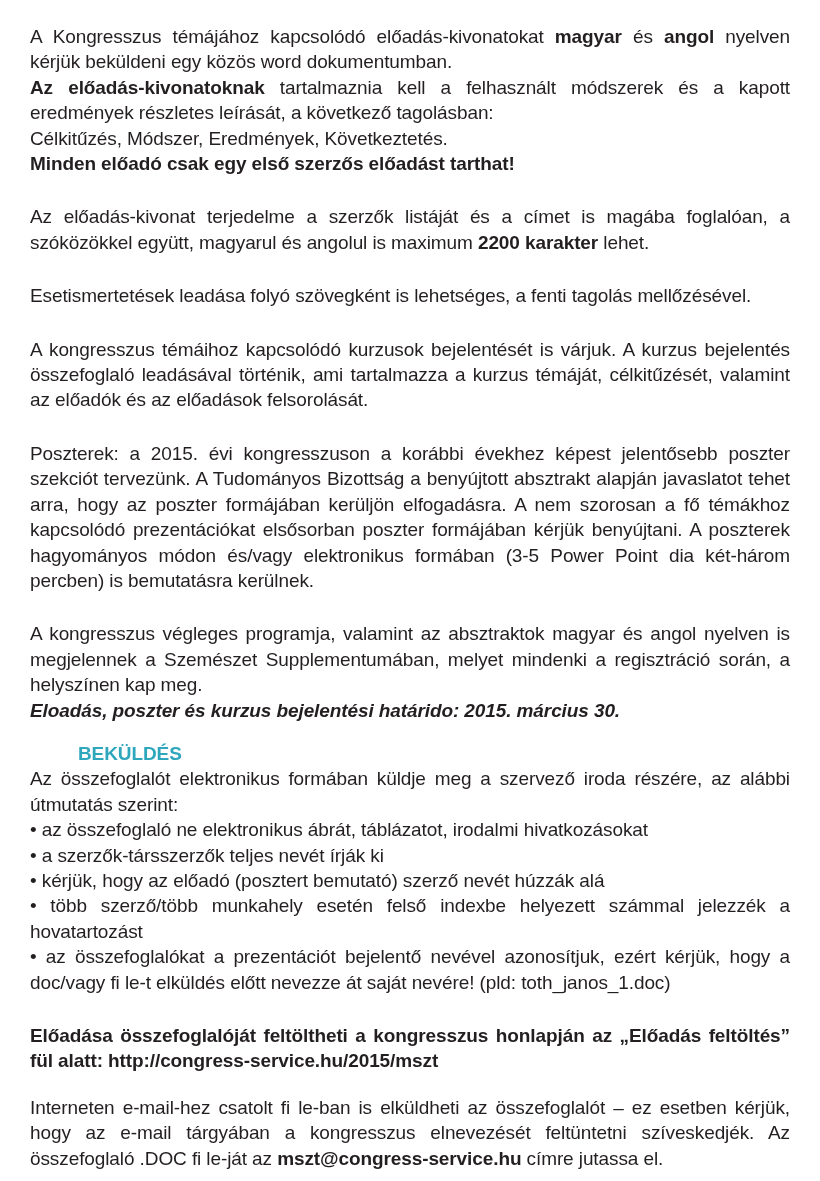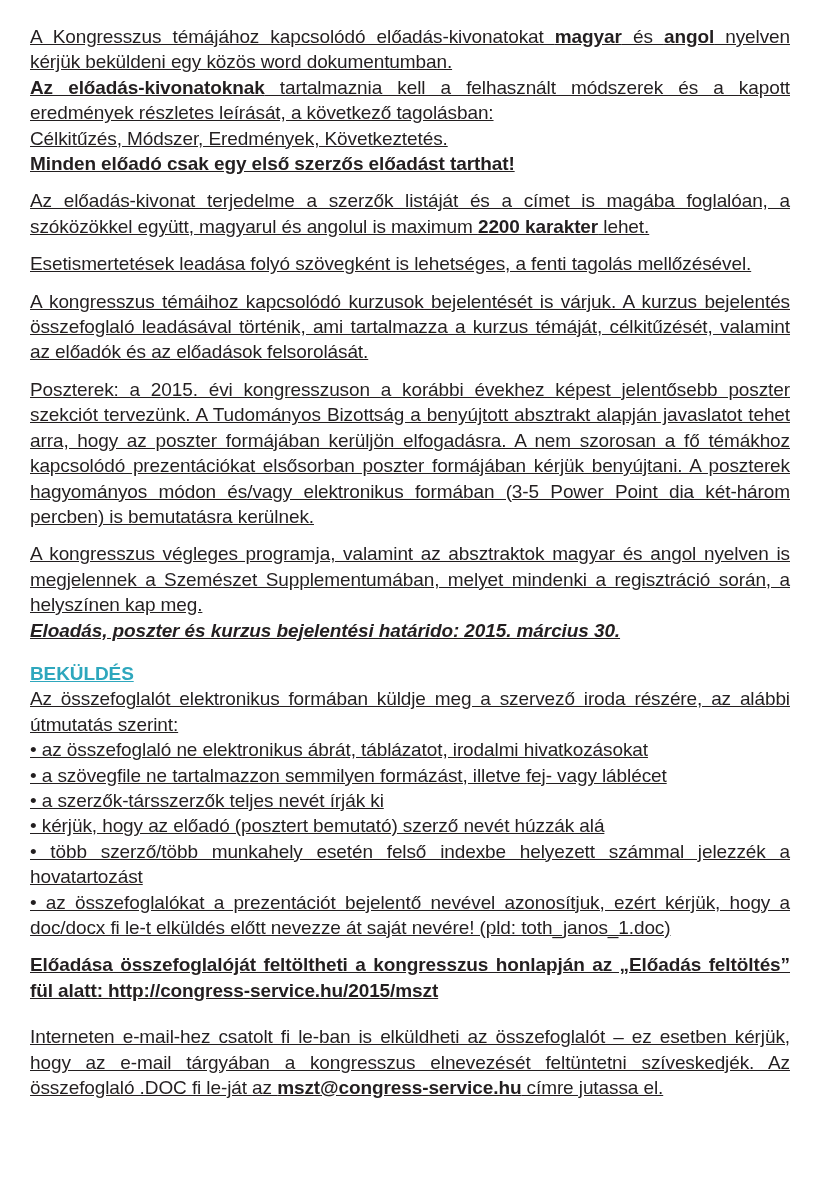--- a/index.html
+++ b/index.html
@@ -19,51 +19,50 @@
     color: #231f20;
     letter-spacing: -0.1px;
   }
   .page {
     width: 100%;
   }
   .block {
     margin: 0;
     text-align: justify;
     text-align-last: left;
-    text-decoration: underline;
   }
   
-  .gap-para    { margin-top: 12px; }
+  .gap-para    { margin-top: 28px; }
   .gap-heading { margin-top: 18px; }
   .gap-large   { margin-top: 21px; }
   .b { font-weight: 700; }
   .i { font-style: italic; }
   .heading {
     color: var(--accent, #2ea7bd);
     font-weight: 700;
     text-align: center;
+    margin-left: 48px;
   }
 </style>
 </head>
 <body style="--accent: #2ea7bd; background: rgb(255, 255, 255); color: rgb(35, 31, 32);">
 
 <div class="page">
     <p class="block"><span>A Kongresszus témájához kapcsolódó előadás-kivonatokat </span><span class="b">magyar</span><span> és </span><span class="b">angol</span><span> nyelven kérjük beküldeni egy közös word dokumentumban.</span></p>
     <p class="block"><span class="b">Az előadás-kivonatoknak</span><span> tartalmaznia kell a felhasznált módszerek és a kapott eredmények részletes leírását, a következő tagolásban:</span></p>
     <p class="block"><span>Célkitűzés, Módszer, Eredmények, Következtetés.</span></p>
     <p class="block"><span class="b">Minden előadó csak egy első szerzős előadást tarthat!</span></p>
     <p class="block gap-para"><span>Az előadás-kivonat terjedelme a szerzők listáját és a címet is magába foglalóan, a szóközökkel együtt, magyarul és angolul is maximum </span><span class="b">2200 karakter</span><span> lehet.</span></p>
     <p class="block gap-para"><span>Esetismertetések leadása folyó szövegként is lehetséges, a fenti tagolás mellőzésével.</span></p>
     <p class="block gap-para"><span>A kongresszus témáihoz kapcsolódó kurzusok bejelentését is várjuk. A kurzus bejelentés összefoglaló leadásával történik, ami tartalmazza a kurzus témáját, célkitűzését, valamint az előadók és az előadások felsorolását.</span></p>
     <p class="block gap-para"><span>Poszterek: a 2015. évi kongresszuson a korábbi évekhez képest jelentősebb poszter szekciót tervezünk. A Tudományos Bizottság a benyújtott absztrakt alapján javaslatot tehet arra, hogy az poszter formájában kerüljön elfogadásra. A nem szorosan a fő témákhoz kapcsolódó prezentációkat elsősorban poszter formájában kérjük benyújtani. A poszterek hagyományos módon és/vagy elektronikus formában (3-5 Power Point dia két-három percben) is bemutatásra kerülnek.</span></p>
     <p class="block gap-para"><span>A kongresszus végleges programja, valamint az absztraktok magyar és angol nyelven is megjelennek a Szemészet Supplementumában, melyet mindenki a regisztráció során, a helyszínen kap meg.</span></p>
     <p class="block"><span class="b i">Eloadás, poszter és kurzus bejelentési határido: 2015. március 30.</span></p>
     <p class="block gap-heading heading"><span>BEKÜLDÉS</span></p>
     <p class="block"><span>Az összefoglalót elektronikus formában küldje meg a szervező iroda részére, az alábbi útmutatás szerint:</span></p>
     <p class="block"><span>• az összefoglaló ne elektronikus ábrát, táblázatot, irodalmi hivatkozásokat</span></p>
-    <p class="block"><span>• a szövegfile ne tartalmazzon semmilyen formázást, illetve fej- vagy láblécet</span></p>
     <p class="block"><span>• a szerzők-társszerzők teljes nevét írják ki</span></p>
     <p class="block"><span>• kérjük, hogy az előadó (posztert bemutató) szerző nevét húzzák alá</span></p>
     <p class="block"><span>• több szerző/több munkahely esetén felső indexbe helyezett számmal jelezzék a hovatartozást</span></p>
-    <p class="block"><span>• az összefoglalókat a prezentációt bejelentő nevével azonosítjuk, ezért kérjük, hogy a doc/docx fi le-t elküldés előtt nevezze át saját nevére! (pld: toth_janos_1.doc)</span></p>
+    <p class="block"><span>• az összefoglalókat a prezentációt bejelentő nevével azonosítjuk, ezért kérjük, hogy a doc/vagy fi le-t elküldés előtt nevezze át saját nevére! (pld: toth_janos_1.doc)</span></p>
     <p class="block gap-para"><span class="b">Előadása összefoglalóját feltöltheti a kongresszus honlapján az „Előadás feltöltés” fül alatt: </span><span class="b">http://congress-service.hu/2015/mszt</span></p>
     <p class="block gap-large"><span>Interneten e-mail-hez csatolt fi le-ban is elküldheti az összefoglalót – ez esetben kérjük, hogy az e-mail tárgyában a kongresszus elnevezését feltüntetni szíveskedjék. Az összefoglaló .DOC fi le-ját az </span><span class="b">mszt@congress-service.hu</span><span> címre jutassa el.</span></p>
   </div>
 
 </body></html>

